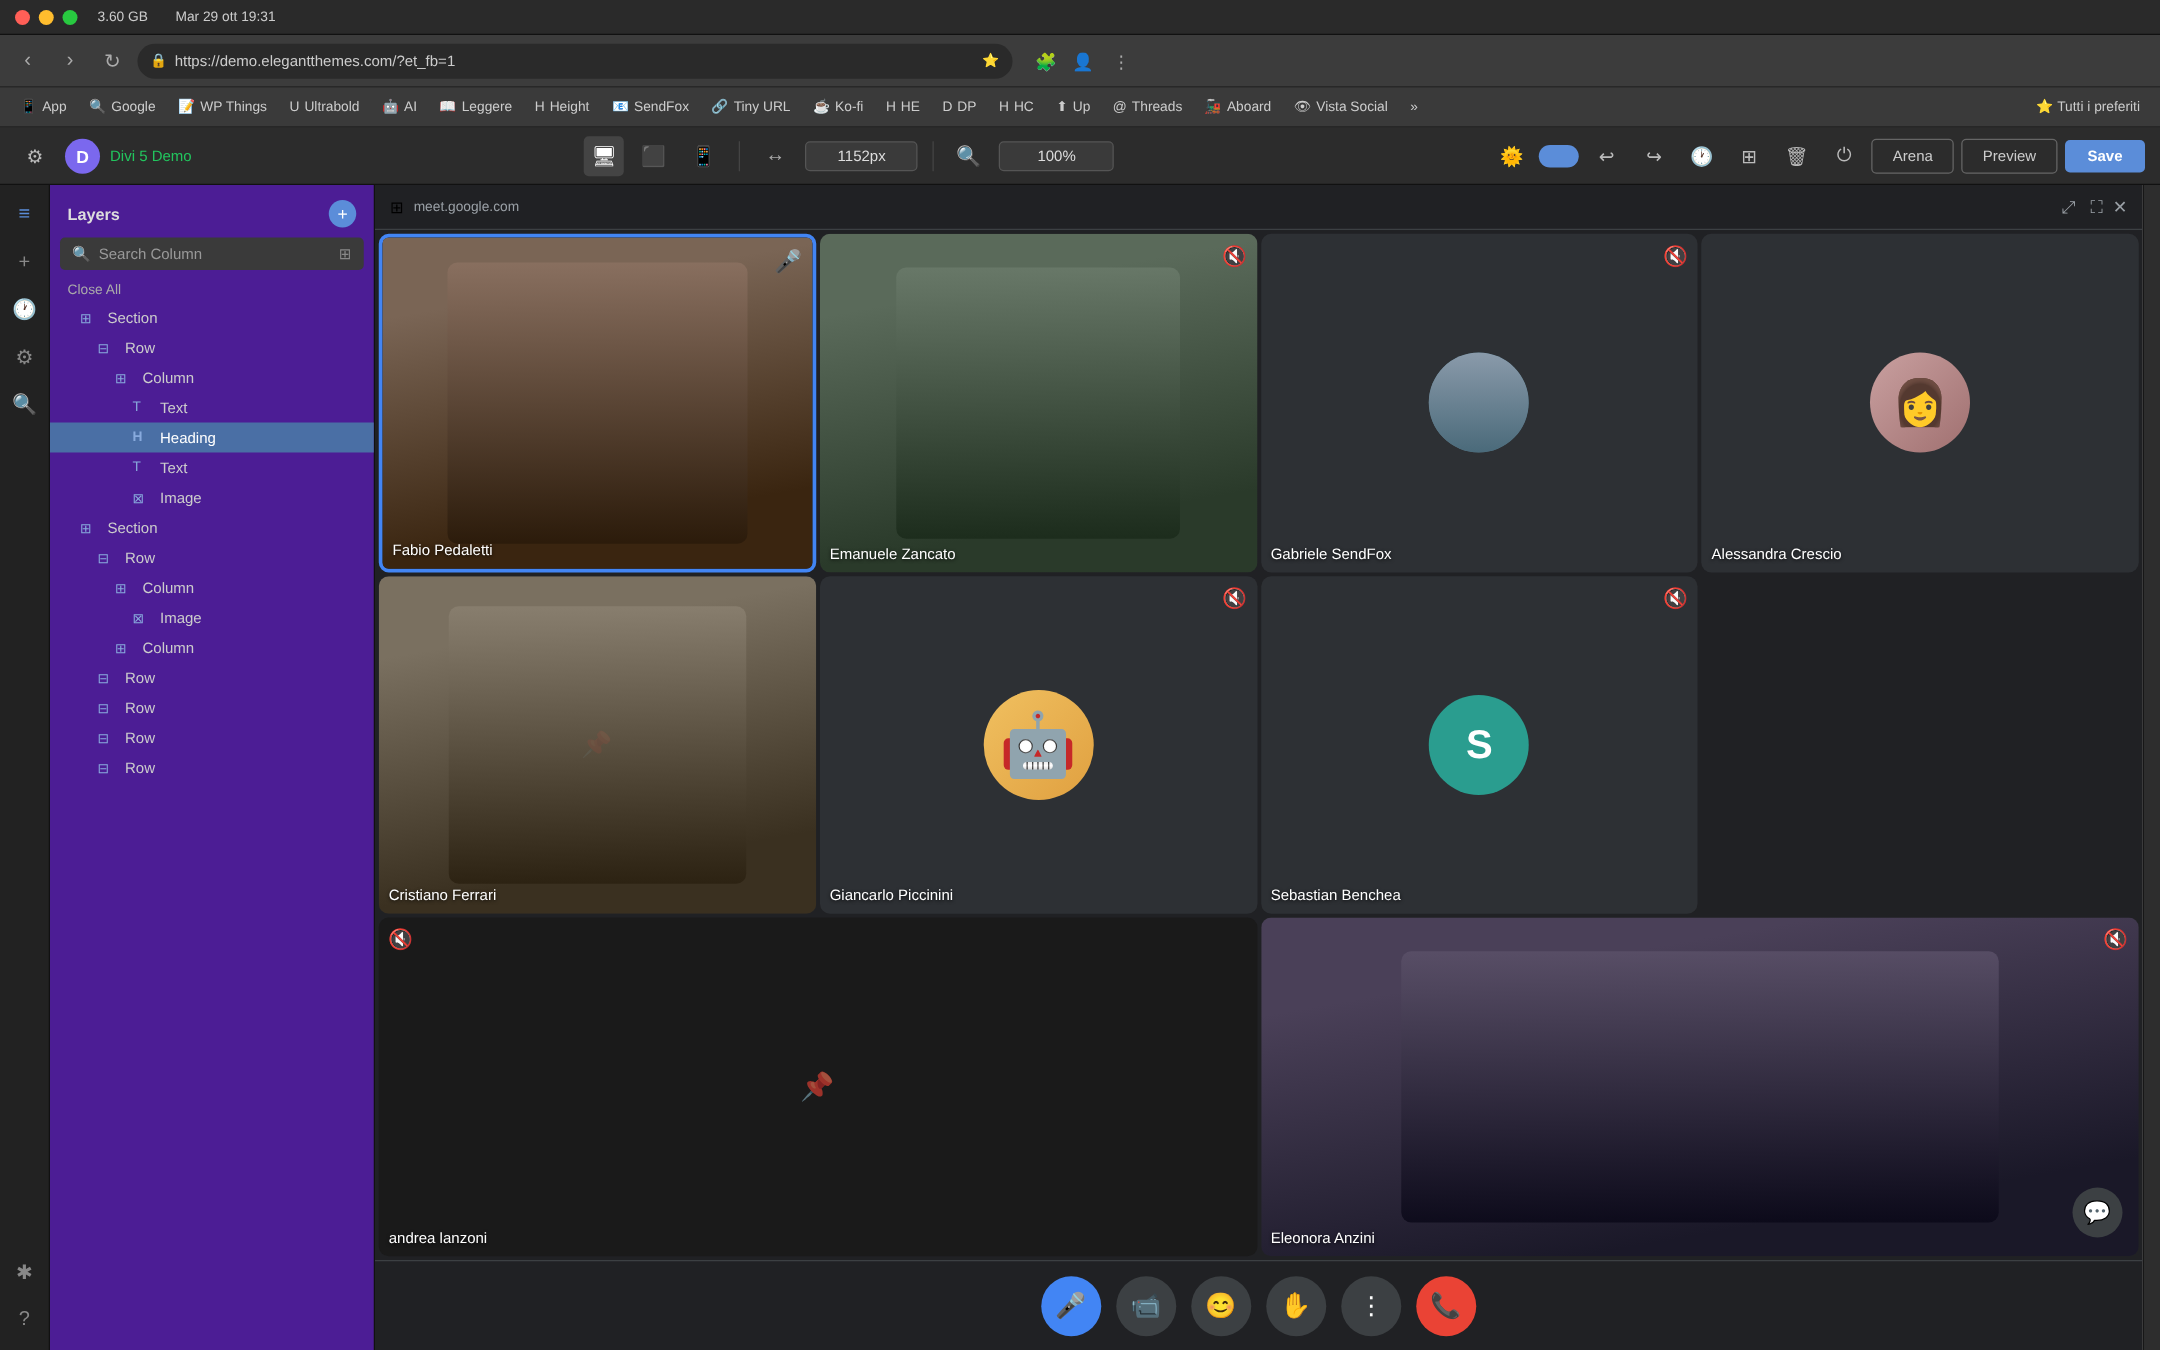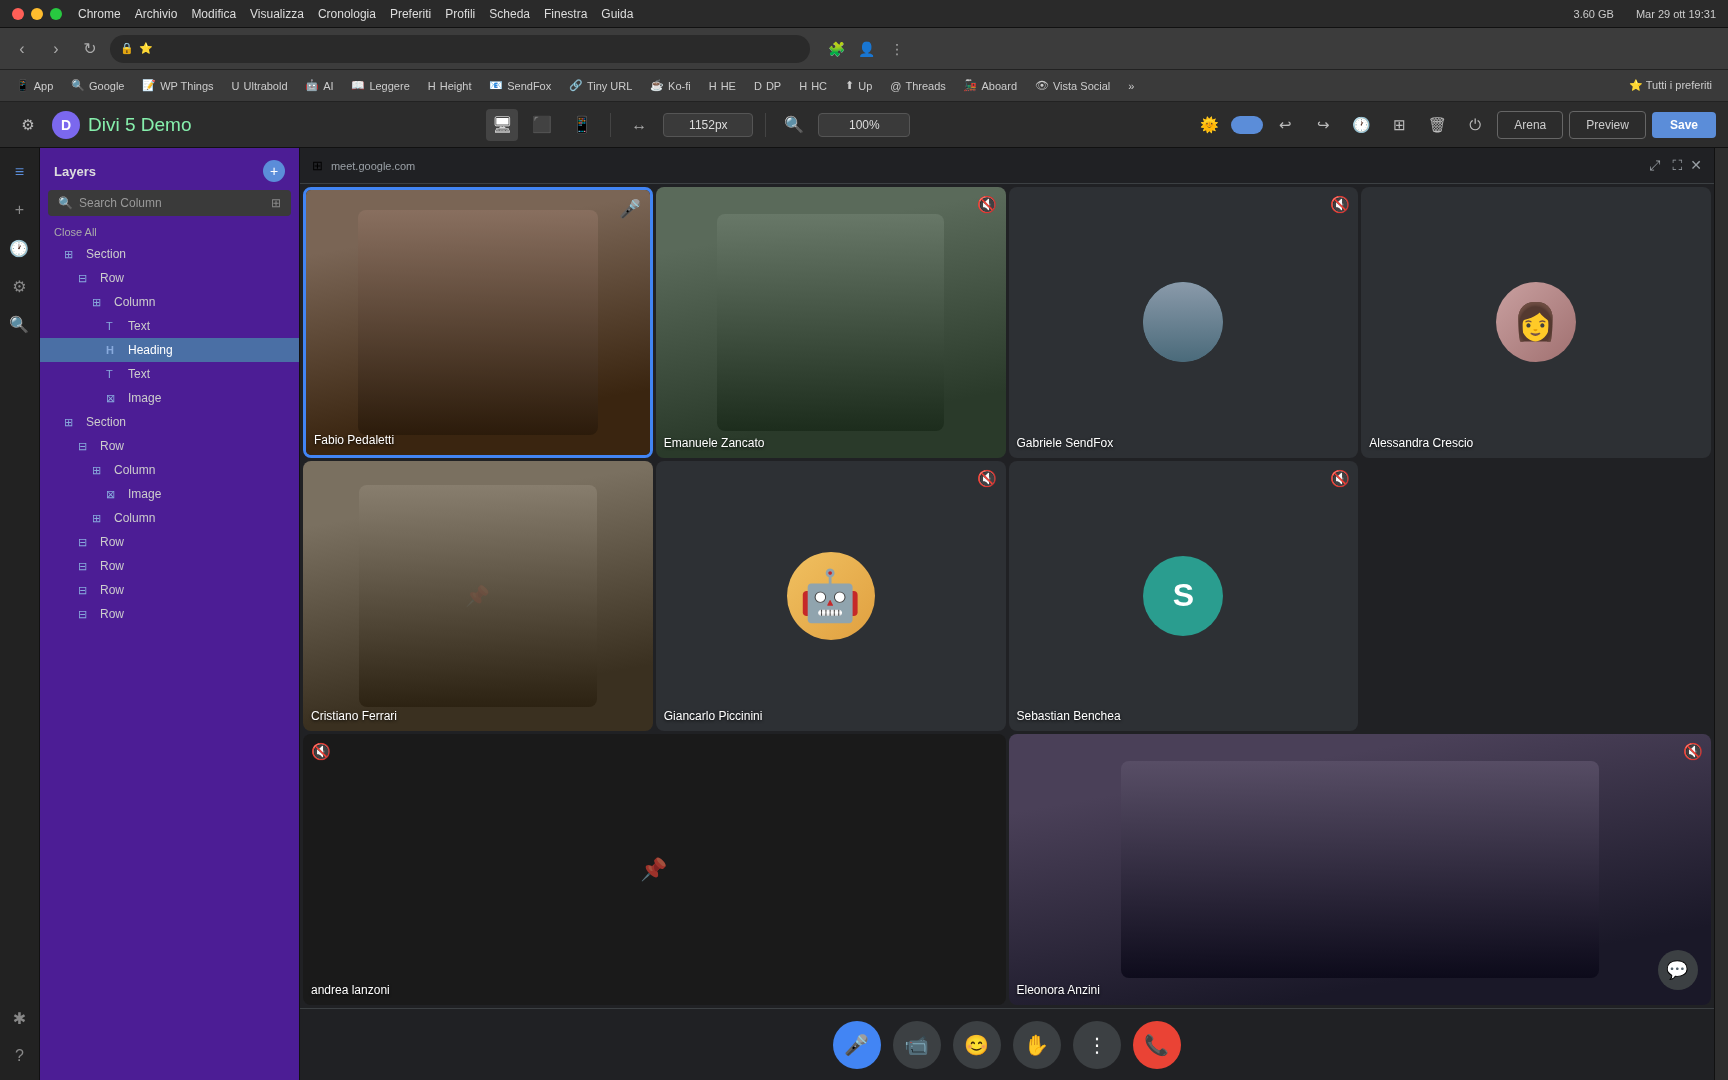--- a/index.html
+++ b/index.html
@@ -37,21 +37,21 @@
     .bookmark-item { display: flex; align-items: center; gap: 4px; padding: 3px 8px; border-radius: 4px; cursor: pointer; white-space: nowrap; font-size: 11px; color: #ccc; }
     .bookmark-icon { font-size: 11px; }
 
     
     .divi-topbar {
       height: 46px; background: #2c2c2c; display: flex; align-items: center; padding: 0 12px; gap: 8px;
       border-bottom: 1px solid #111;
     }
     .divi-logo-area { display: flex; align-items: center; gap: 8px; margin-right: 12px; }
     .divi-logo { width: 28px; height: 28px; background: #7b68ee; border-radius: 50%; display: flex; align-items: center; justify-content: center; color: white; font-size: 14px; font-weight: bold; }
-    .divi-title { color: #86efac; font-size: 19px; }
+    .divi-title { color: #22c55e; font-size: 12px; }
     .divi-topbar-center { display: flex; align-items: center; gap: 8px; flex: 1; justify-content: center; }
     .divi-device-btn { width: 32px; height: 32px; display: flex; align-items: center; justify-content: center; color: #aaa; font-size: 16px; cursor: pointer; border-radius: 4px; }
     .divi-device-btn.active { background: #444; color: white; }
     .divi-width-input { background: #3a3a3a; border: 1px solid #555; color: #ddd; padding: 4px 10px; border-radius: 4px; font-size: 12px; width: 90px; text-align: center; }
     .divi-zoom-input { background: #3a3a3a; border: 1px solid #555; color: #ddd; padding: 4px 10px; border-radius: 4px; font-size: 12px; width: 92px; text-align: center; }
     .divi-topbar-right { display: flex; align-items: center; gap: 6px; margin-left: auto; }
     .divi-icon-btn { width: 32px; height: 32px; display: flex; align-items: center; justify-content: center; color: #bbb; font-size: 15px; cursor: pointer; border-radius: 4px; }
     .divi-exit-btn { padding: 6px 16px; background: transparent; border: 1px solid #666; color: #ccc; border-radius: 4px; cursor: pointer; font-size: 12px; }
     .divi-preview-btn { padding: 6px 16px; background: transparent; border: 1px solid #666; color: #ccc; border-radius: 4px; cursor: pointer; font-size: 12px; }
     .divi-save-btn { padding: 6px 18px; background: #5b8dd9; color: white; border: none; border-radius: 4px; cursor: pointer; font-size: 12px; font-weight: 600; }
@@ -137,44 +137,33 @@
   </style>
 </head>
 <body>
 
 <div class="mac-titlebar">
   <div class="mac-dots">
     <div class="mac-dot red"></div>
     <div class="mac-dot yellow"></div>
     <div class="mac-dot green"></div>
   </div>
-  <div class="mac-menu-left">
-    <span>Chrome</span>
-    <span>Archivio</span>
-    <span>Modifica</span>
-    <span>Visualizza</span>
-    <span>Cronologia</span>
-    <span>Preferiti</span>
-    <span>Profili</span>
-    <span>Scheda</span>
-    <span>Finestra</span>
-    <span>Guida</span>
-  </div>
   <div class="mac-status-right">
     <span>3.60 GB</span>
     <span>Mar 29 ott  19:31</span>
   </div>
 </div>
 
 <div class="chrome-bar">
   <div class="chrome-nav-btn">‹</div>
   <div class="chrome-nav-btn">›</div>
   <div class="chrome-nav-btn">↻</div>
   <div class="address-bar">
     <span style="color:#888; font-size:11px;">🔒</span>
+    <span class="address-text">https://demo.elegantthemes.com/?et_fb=1</span>
     <span style="color:#888; font-size:11px;">⭐</span>
   </div>
   <div class="chrome-actions">
     <div class="chrome-action">🧩</div>
     <div class="chrome-action">👤</div>
     <div class="chrome-action">⋮</div>
   </div>
 </div>
 
 <div class="bookmarks-bar">

